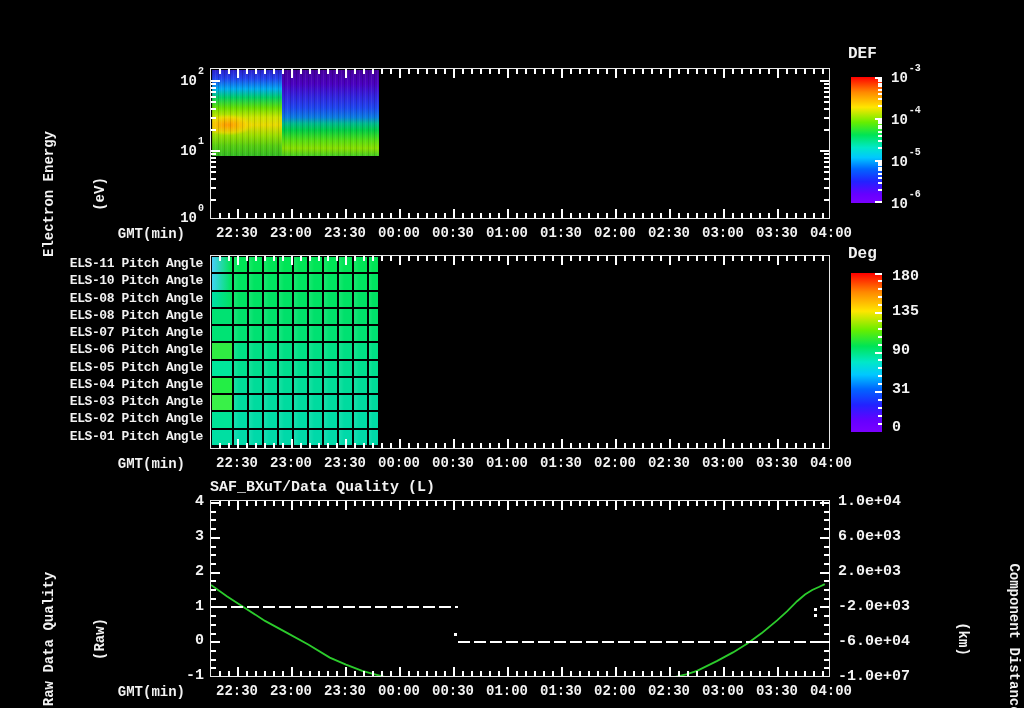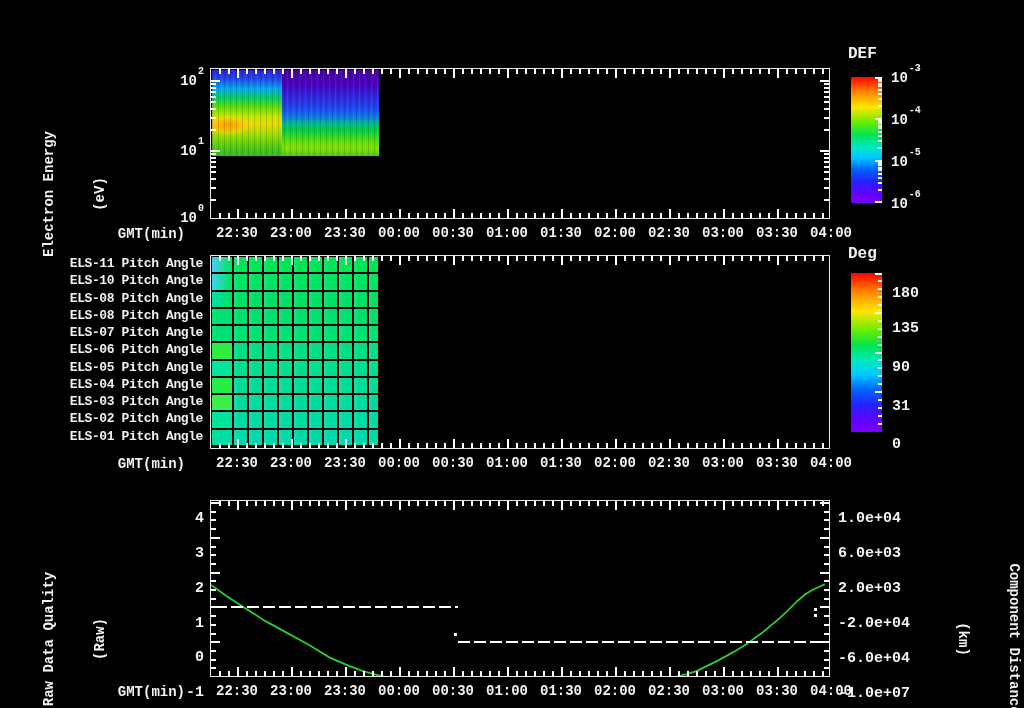--- a/index.html
+++ b/index.html
@@ -12,21 +12,21 @@
   #p3{top:500px;height:177px;}
   .tick{position:absolute;background:#fff;}
   .time-row{position:absolute;left:210px;width:660px;height:16px;font-size:14px;}
   .time-row span{position:absolute;width:54px;text-align:center;display:block;}
   .gmt{position:absolute;left:88px;width:97px;text-align:right;font-size:14px;}
   .vlabel{position:absolute;text-align:center;font-size:14px;line-height:17px;white-space:pre;}
   .rot-l{transform:rotate(-90deg);}
   .rot-r{transform:rotate(90deg);}
   .ylog{position:absolute;font-size:14px;}
   .ylog sup, .cbl sup{font-size:10px;position:relative;top:-5px;margin-left:1px;font-weight:700;}
-  .num{position:absolute;font-size:15px;margin-top:17px;}
+  .num{position:absolute;font-size:15px;}
   .cbar{position:absolute;left:851px;width:31px;
         background:linear-gradient(180deg,#ff0000 0%,#ff8800 12%,#ffe600 24%,#66ee00 36%,#00e455 46%,#00e8c8 56%,#00c8ff 64%,#0066ff 73%,#2222ff 83%,#6600ff 93%,#7a00ff 100%);}
   #cbar1{top:77px;height:126px;}
   #cbar2{top:273px;height:159px;}
   .cb-title{position:absolute;font-size:16px;}
   
   .spec{position:absolute;left:1px;top:1px;width:167px;height:86px;overflow:hidden;}
   .spec .sl{position:absolute;left:0;top:0;width:70px;height:86px;
     background:linear-gradient(180deg,#2a20cc 0%,#2244ee 10%,#00aaee 22%,#00cc66 32%,#66dd00 44%,#cce400 55%,#e8d800 64%,#99dd00 76%,#55cc11 88%,#33bb22 100%);}
   .spec .sl:after{content:"";position:absolute;left:0;top:42px;width:56px;height:26px;
@@ -576,20 +576,21 @@
       <div class="tick" style="left: 27px; top: 94.4px; width: 4px; height: 2px;"></div>
       <div class="tick" style="left: 27px; top: 102.35px; width: 4px; height: 2px;"></div>
       <div class="tick" style="left: 27px; top: 110.3px; width: 4px; height: 2px;"></div>
       <div class="tick" style="left: 24px; top: 118.25px; width: 7px; height: 2px;"></div>
       <div class="tick" style="left: 27px; top: 126.2px; width: 4px; height: 2px;"></div>
       <div class="tick" style="left: 27px; top: 134.15px; width: 4px; height: 2px;"></div>
       <div class="tick" style="left: 27px; top: 142.1px; width: 4px; height: 2px;"></div>
       <div class="tick" style="left: 27px; top: 150.05px; width: 4px; height: 2px;"></div>
     </div>
 
+  <div class="qtl" style="left:210px;top:479px;color:#f2f2f2;">SAF_BXuT/Data Quality (L)</div>
   <div class="frame" id="p3">
     <svg class="curve-svg" id="curveSvg" width="618" height="175" viewBox="0 0 618 175">
         <polyline points="0.0,84.0 16.2,95.4 32.4,105.9 54.0,119.9 76.5,132.1 97.2,143.5 118.8,156.6 135.0,163.6 151.2,169.8 163.8,173.3 173.7,175.9" fill="none" stroke="#2ccc2c" stroke-width="1.8"></polyline>
         <polyline points="464.4,175.9 475.2,173.3 486.0,169.8 505.8,160.1 522.0,151.4 536.4,142.6 550.8,132.1 566.1,119.4 576.0,110.3 586.1,100.2 594.0,93.6 601.2,89.0 608.4,85.8 613.8,83.1" fill="none" stroke="#2ccc2c" stroke-width="1.8"></polyline>
       </svg>
   <div class="tick" style="left: 8px; top: 0px; width: 2px; height: 5px;"></div>
       <div class="tick" style="left: 8px; top: 170px; width: 2px; height: 5px;"></div>
       <div class="tick" style="left: 17px; top: 0px; width: 2px; height: 5px;"></div>
       <div class="tick" style="left: 17px; top: 170px; width: 2px; height: 5px;"></div>
       <div class="tick" style="left: 26px; top: 0px; width: 2px; height: 9px;"></div>
@@ -808,21 +809,21 @@
     <div class="num" style="left: 892px; top: 419px; width: 60px; text-align: left; font-size: 15px;">0</div>
     <div class="num" style="left: 160px; top: 493px; width: 44px; text-align: right; font-size: 15px;">4</div>
     <div class="num" style="left: 160px; top: 528px; width: 44px; text-align: right; font-size: 15px;">3</div>
     <div class="num" style="left: 160px; top: 563px; width: 44px; text-align: right; font-size: 15px;">2</div>
     <div class="num" style="left: 160px; top: 598px; width: 44px; text-align: right; font-size: 15px;">1</div>
     <div class="num" style="left: 160px; top: 632px; width: 44px; text-align: right; font-size: 15px;">0</div>
     <div class="num" style="left: 160px; top: 667px; width: 44px; text-align: right; font-size: 15px;">-1</div>
     <div class="num" style="left: 838px; top: 493px; width: 95px; text-align: left; font-size: 15px;">1.0e+04</div>
     <div class="num" style="left: 838px; top: 528px; width: 95px; text-align: left; font-size: 15px;">6.0e+03</div>
     <div class="num" style="left: 838px; top: 563px; width: 95px; text-align: left; font-size: 15px;">2.0e+03</div>
-    <div class="num" style="left: 838px; top: 598px; width: 95px; text-align: left; font-size: 15px;">-2.0e+04</div>
+    <div class="num" style="left: 838px; top: 598px; width: 95px; text-align: left; font-size: 15px;">-2.0e+03</div>
     <div class="num" style="left: 838px; top: 633px; width: 95px; text-align: left; font-size: 15px;">-6.0e+04</div>
     <div class="num" style="left: 838px; top: 668px; width: 95px; text-align: left; font-size: 15px;">-1.0e+07</div>
     <div class="row-label" style="top: 256px;">ELS-11 Pitch Angle</div>
     <div class="row-label" style="top: 273.27px;">ELS-10 Pitch Angle</div>
     <div class="row-label" style="top: 290.54px;">ELS-08 Pitch Angle</div>
     <div class="row-label" style="top: 307.81px;">ELS-08 Pitch Angle</div>
     <div class="row-label" style="top: 325.08px;">ELS-07 Pitch Angle</div>
     <div class="row-label" style="top: 342.35px;">ELS-06 Pitch Angle</div>
     <div class="row-label" style="top: 359.62px;">ELS-05 Pitch Angle</div>
     <div class="row-label" style="top: 376.89px;">ELS-04 Pitch Angle</div>

